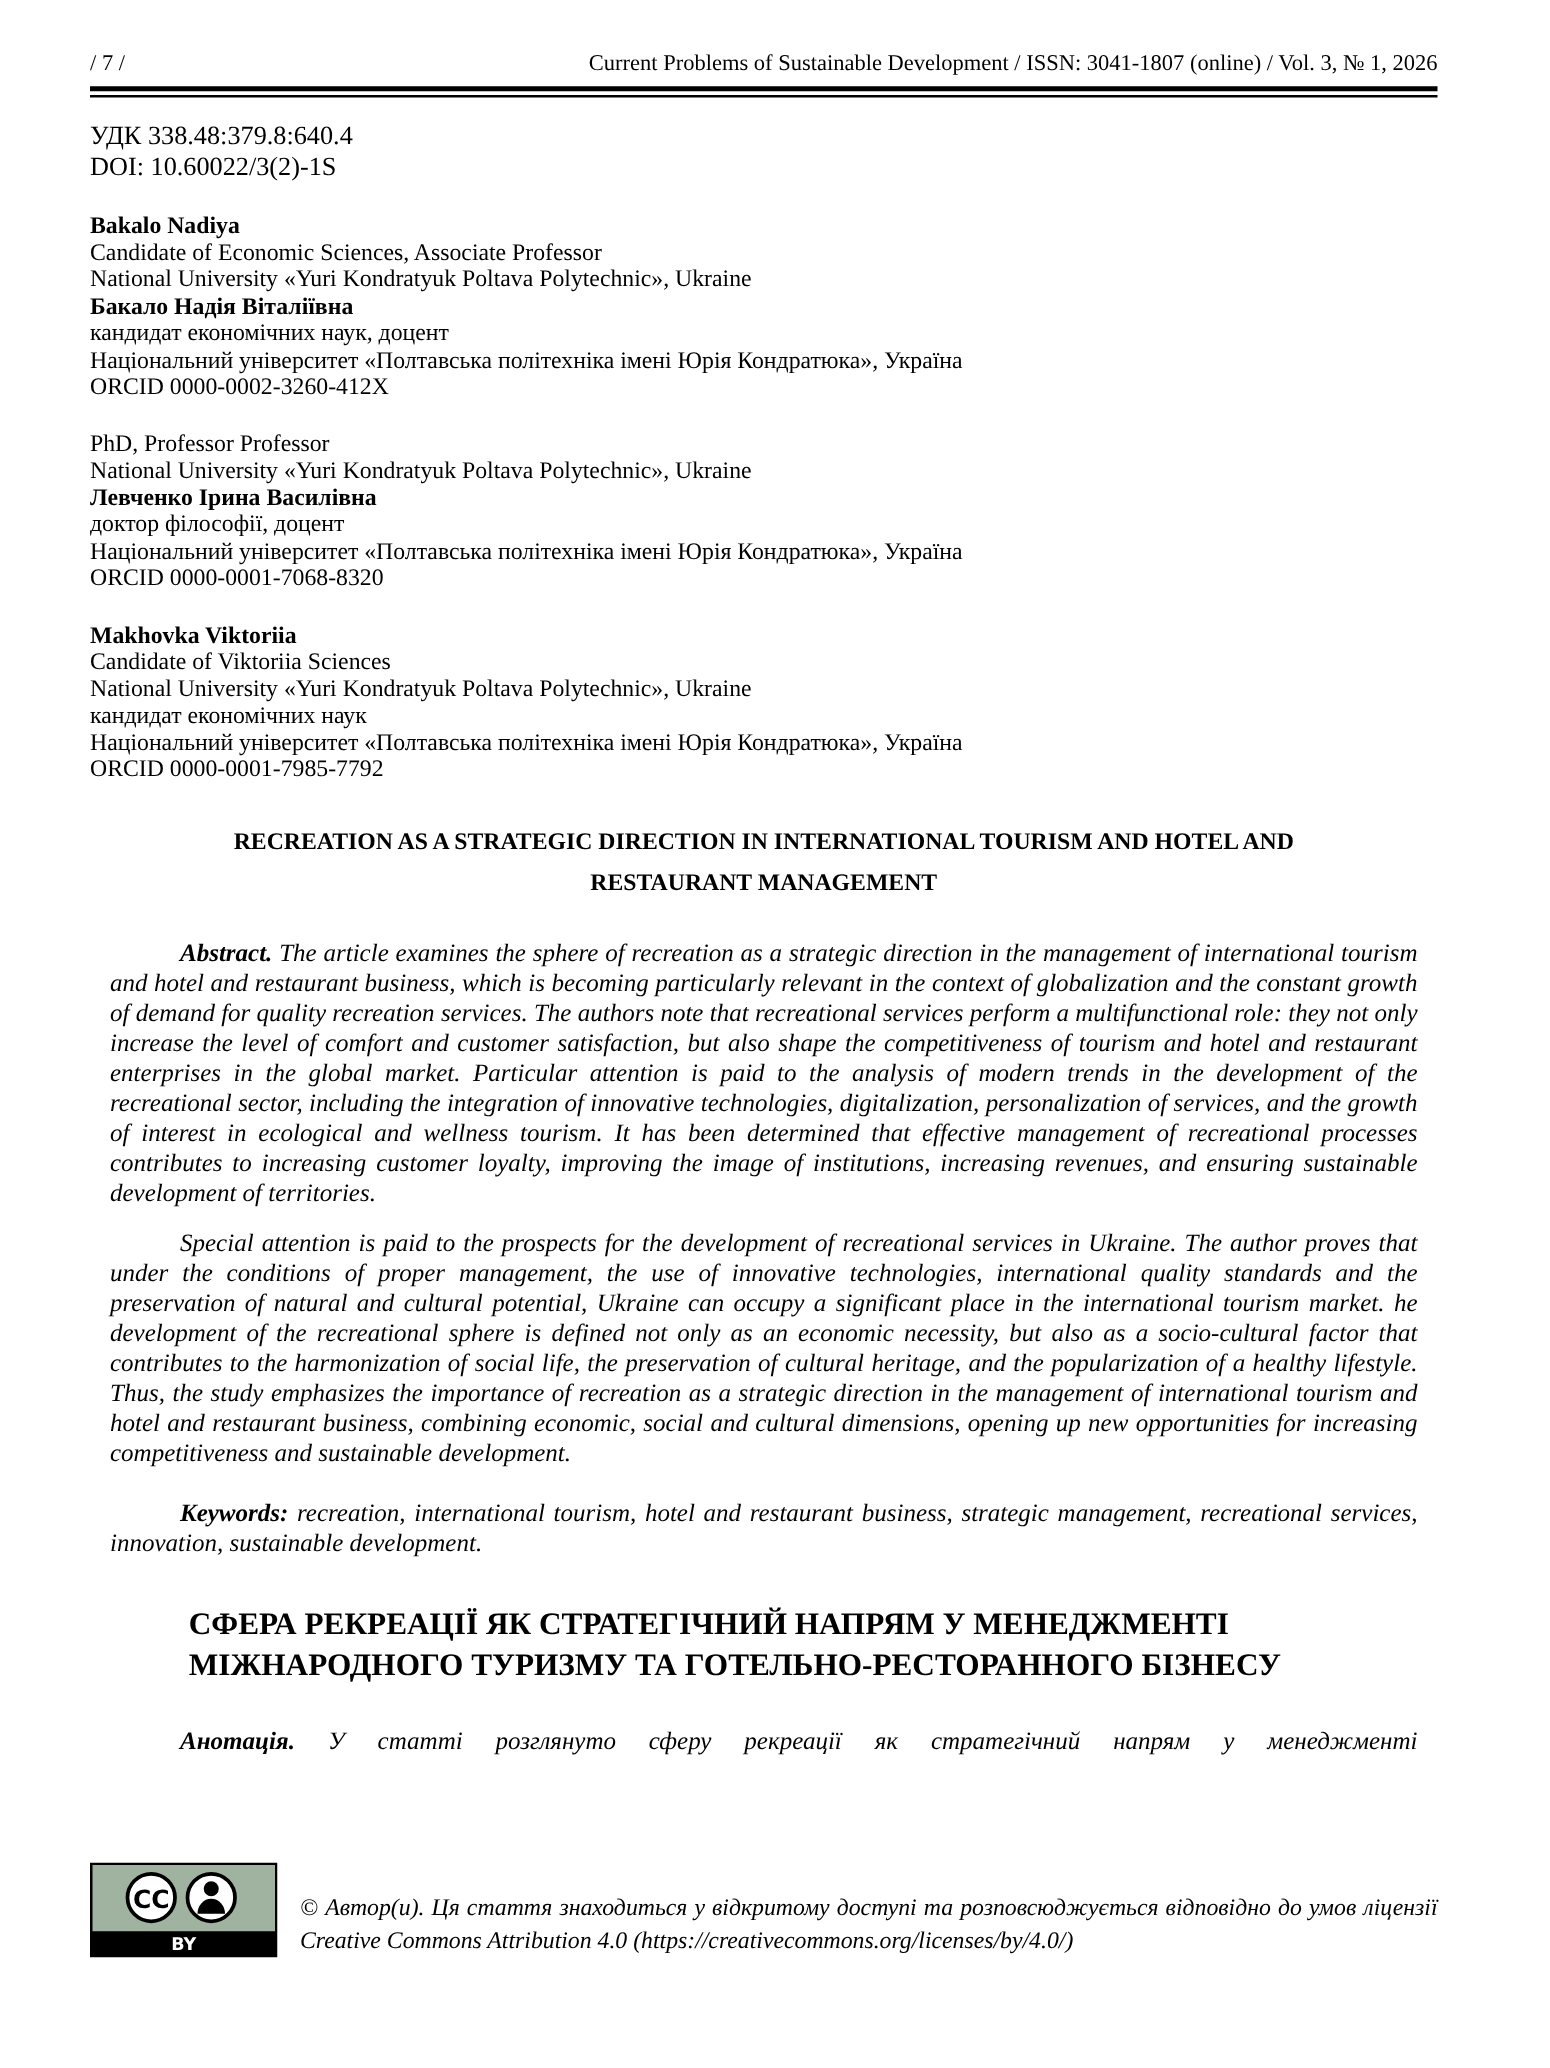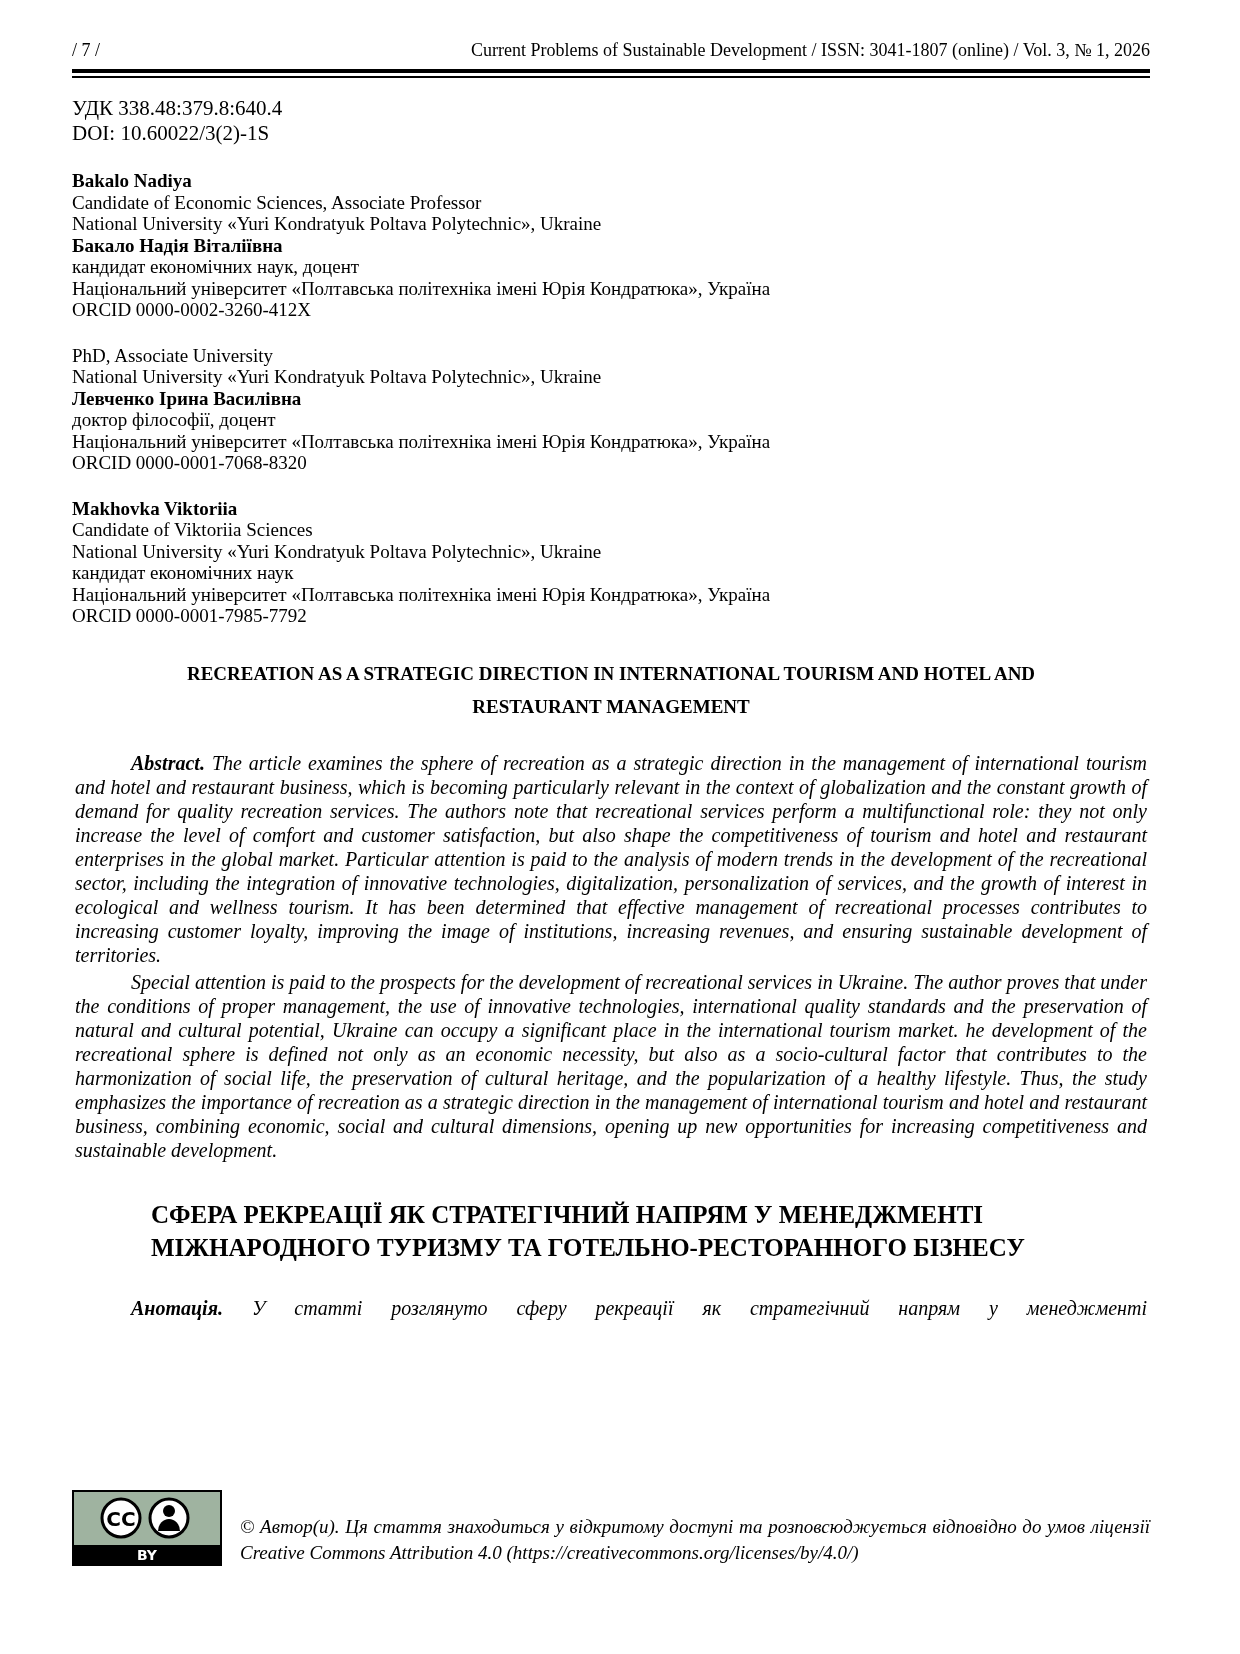--- a/index.html
+++ b/index.html
@@ -29,21 +29,21 @@
     max-width: 860px; margin: 30px auto 0; text-align: center;
     font-size: 19px; line-height: 33px; font-weight: bold;
   }
   h2.title-uk {
     max-width: 920px; margin: 36px auto 0; text-align: left;
     font-size: 25px; line-height: 33px; font-weight: bold;
   }
   
   .abstract-block { margin-top: 28px; }
   p.jpara {
-    margin: 3px; font-style: italic; font-size: 20px; line-height: 24px;
+    margin: 16px; font-style: italic; font-size: 20px; line-height: 24px;
     text-align: justify; text-indent: 56px;
   }
   p.jpara .plabel { font-weight: bold; }
   p.keywords { margin-top: 24px; }
   p.anot { margin-top: 32px; text-align-last: justify; }
   
   .footer {
     position: absolute; left: 72px; right: 90px; bottom: 88px;
     display: flex; align-items: flex-end; gap: 18px;
   }
@@ -78,21 +78,21 @@
       <div class="b">Bakalo Nadiya</div>
       <div>Candidate of Economic Sciences, Associate Professor</div>
       <div>National University «Yuri Kondratyuk Poltava Polytechnic», Ukraine</div>
       <div class="b">Бакало Надія Віталіївна</div>
       <div>кандидат економічних наук, доцент</div>
       <div>Національний університет «Полтавська політехніка імені Юрія Кондратюка», Україна</div>
       <div>ORCID 0000-0002-3260-412X</div>
     </div>
 
     <div class="author">
-      <div>PhD, Associate University</div>
+      <div>PhD, Professor Professor</div>
       <div>National University «Yuri Kondratyuk Poltava Polytechnic», Ukraine</div>
       <div class="b">Левченко Ірина Василівна</div>
       <div>доктор філософії, доцент</div>
       <div>Національний університет «Полтавська політехніка імені Юрія Кондратюка», Україна</div>
       <div>ORCID 0000-0001-7068-8320</div>
     </div>
 
     <div class="author">
       <div class="b">Makhovka Viktoriia</div>
       <div>Candidate of Viktoriia Sciences</div>
@@ -102,20 +102,21 @@
       <div>ORCID 0000-0001-7985-7792</div>
     </div>
 
   </div>
 
   <h1 class="title-en">RECREATION AS A STRATEGIC DIRECTION IN INTERNATIONAL TOURISM AND HOTEL AND RESTAURANT MANAGEMENT</h1>
 
   <div class="abstract-block">
     <p class="jpara"><span class="plabel">Abstract.</span> <span>The article examines the sphere of recreation as a strategic direction in the management of international tourism and hotel and restaurant business, which is becoming particularly relevant in the context of globalization and the constant growth of demand for quality recreation services. The authors note that recreational services perform a multifunctional role: they not only increase the level of comfort and customer satisfaction, but also shape the competitiveness of tourism and hotel and restaurant enterprises in the global market. Particular attention is paid to the analysis of modern trends in the development of the recreational sector, including the integration of innovative technologies, digitalization, personalization of services, and the growth of interest in ecological and wellness tourism. It has been determined that effective management of recreational processes contributes to increasing customer loyalty, improving the image of institutions, increasing revenues, and ensuring sustainable development of territories.</span></p>
     <p class="jpara"><span>Special attention is paid to the prospects for the development of recreational services in Ukraine. The author proves that under the conditions of proper management, the use of innovative technologies, international quality standards and the preservation of natural and cultural potential, Ukraine can occupy a significant place in the international tourism market. he development of the recreational sphere is defined not only as an economic necessity, but also as a socio-cultural factor that contributes to the harmonization of social life, the preservation of cultural heritage, and the popularization of a healthy lifestyle. Thus, the study emphasizes the importance of recreation as a strategic direction in the management of international tourism and hotel and restaurant business, combining economic, social and cultural dimensions, opening up new opportunities for increasing competitiveness and sustainable development.</span></p>
+    <p class="jpara keywords"><span class="plabel">Keywords:</span> <span>recreation, international tourism, hotel and restaurant business, strategic management, recreational services, innovation, sustainable development.</span></p>
   </div>
 
   <h2 class="title-uk">СФЕРА РЕКРЕАЦІЇ ЯК СТРАТЕГІЧНИЙ НАПРЯМ У МЕНЕДЖМЕНТІ МІЖНАРОДНОГО ТУРИЗМУ ТА ГОТЕЛЬНО-РЕСТОРАННОГО БІЗНЕСУ</h2>
 
   <p class="jpara anot"><span class="plabel">Анотація.</span> <span>У статті розглянуто сферу рекреації як стратегічний напрям у менеджменті</span></p>
 
   <div class="footer">
     <svg class="cc-badge" width="150" height="76" viewBox="0 0 150 76" xmlns="http://www.w3.org/2000/svg">
       <rect x="1" y="1" width="148" height="74" stroke="#000000" stroke-width="2" fill="#9fb3a0"></rect>
       <rect x="1" y="55" width="148" height="20" fill="#000000"></rect>

